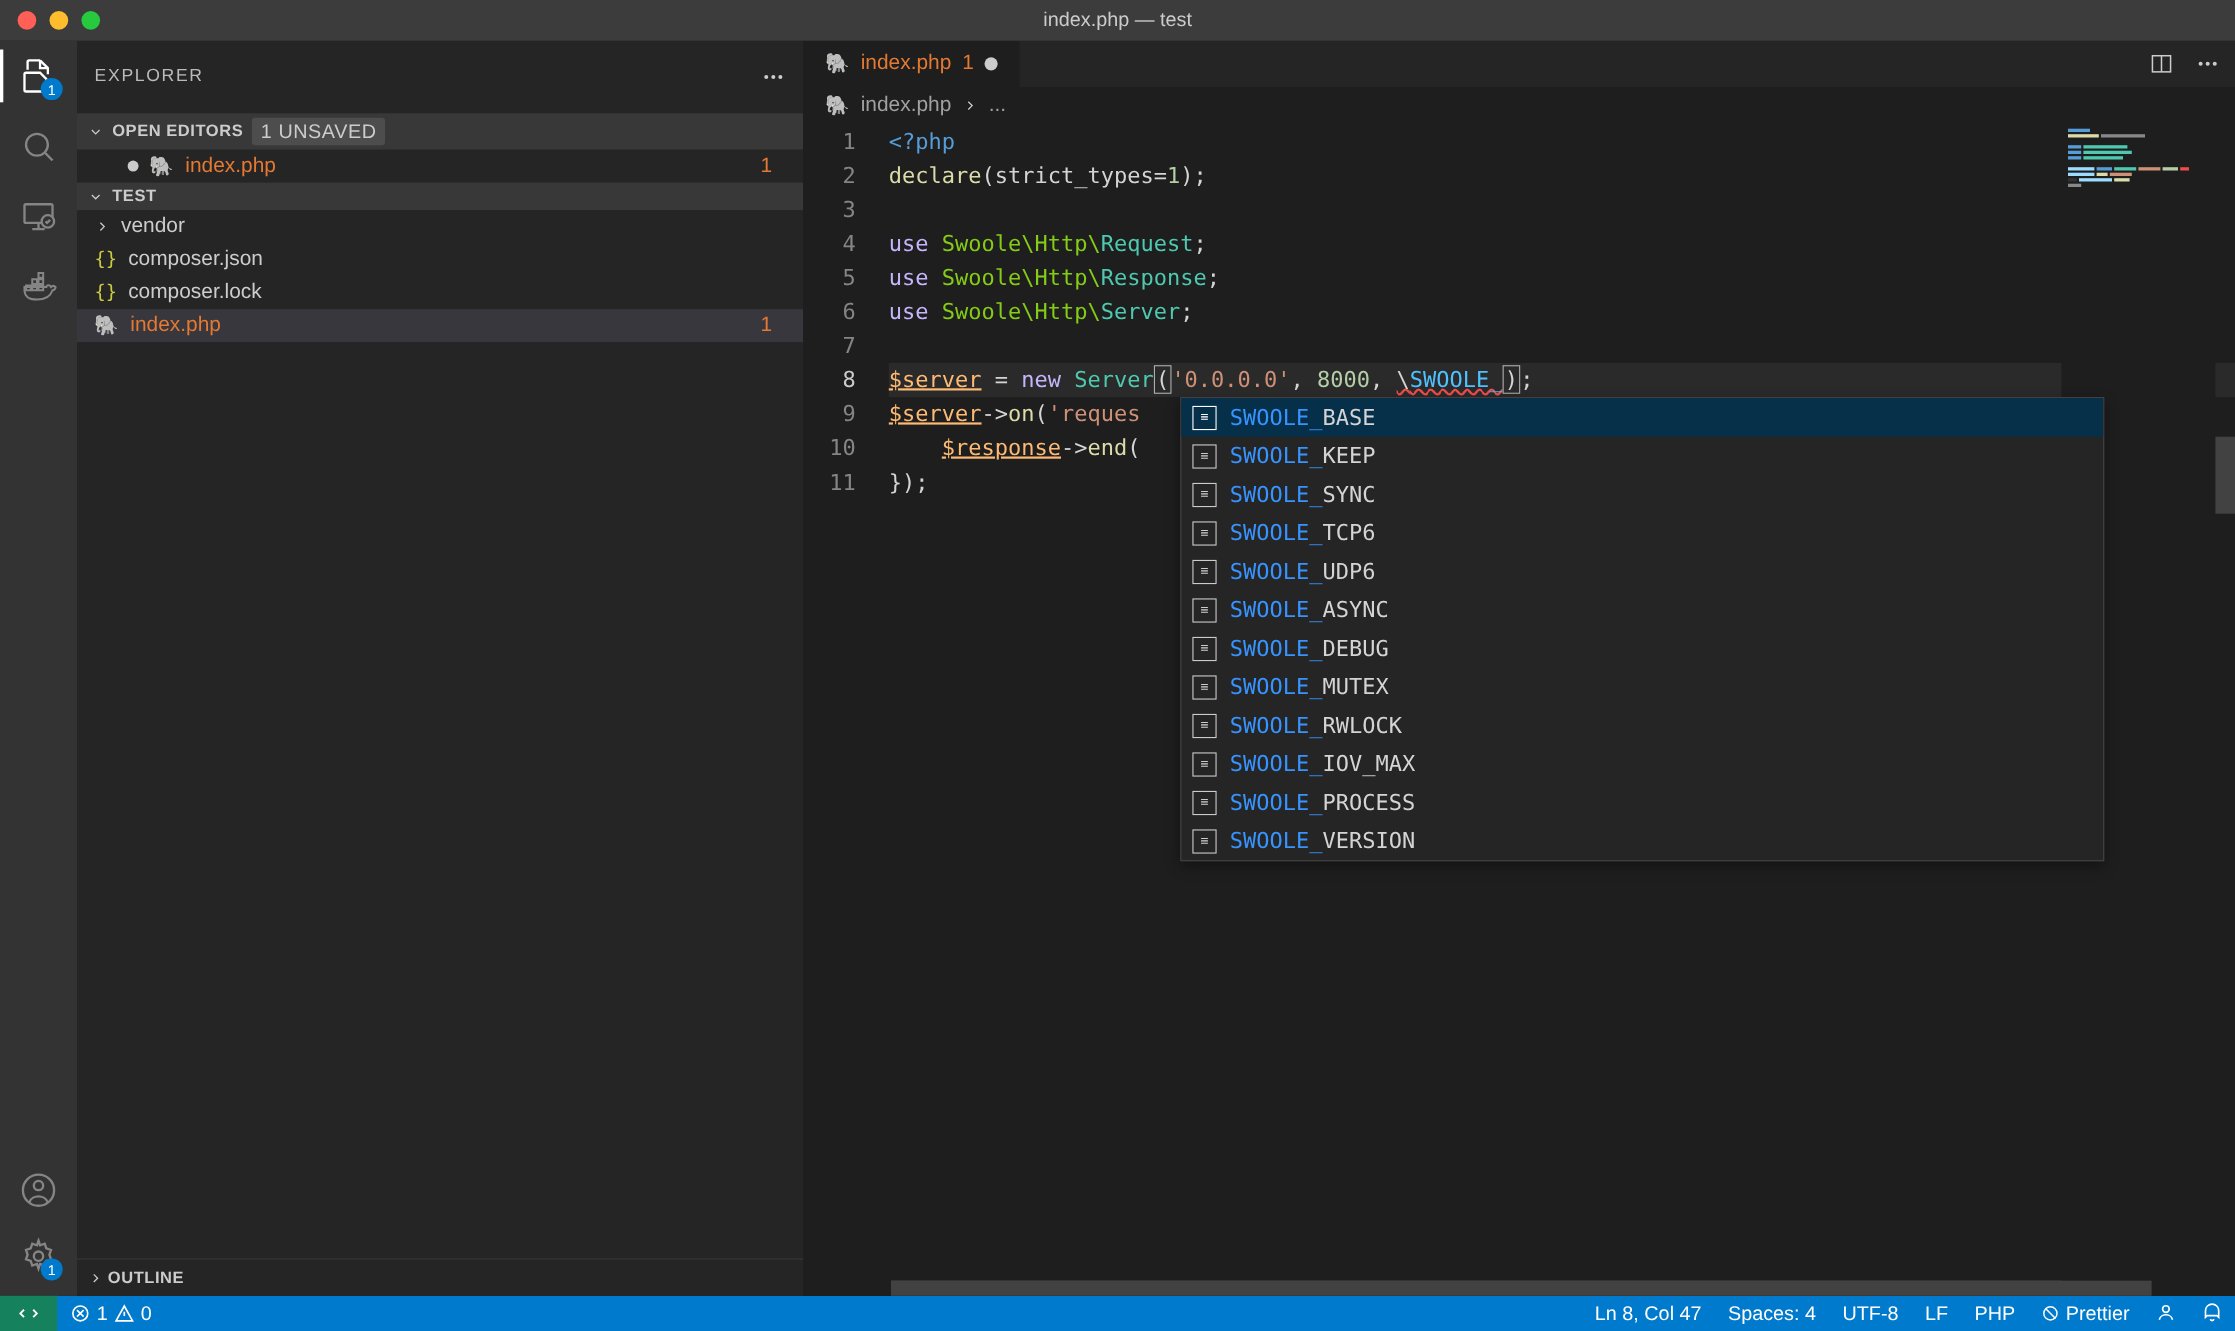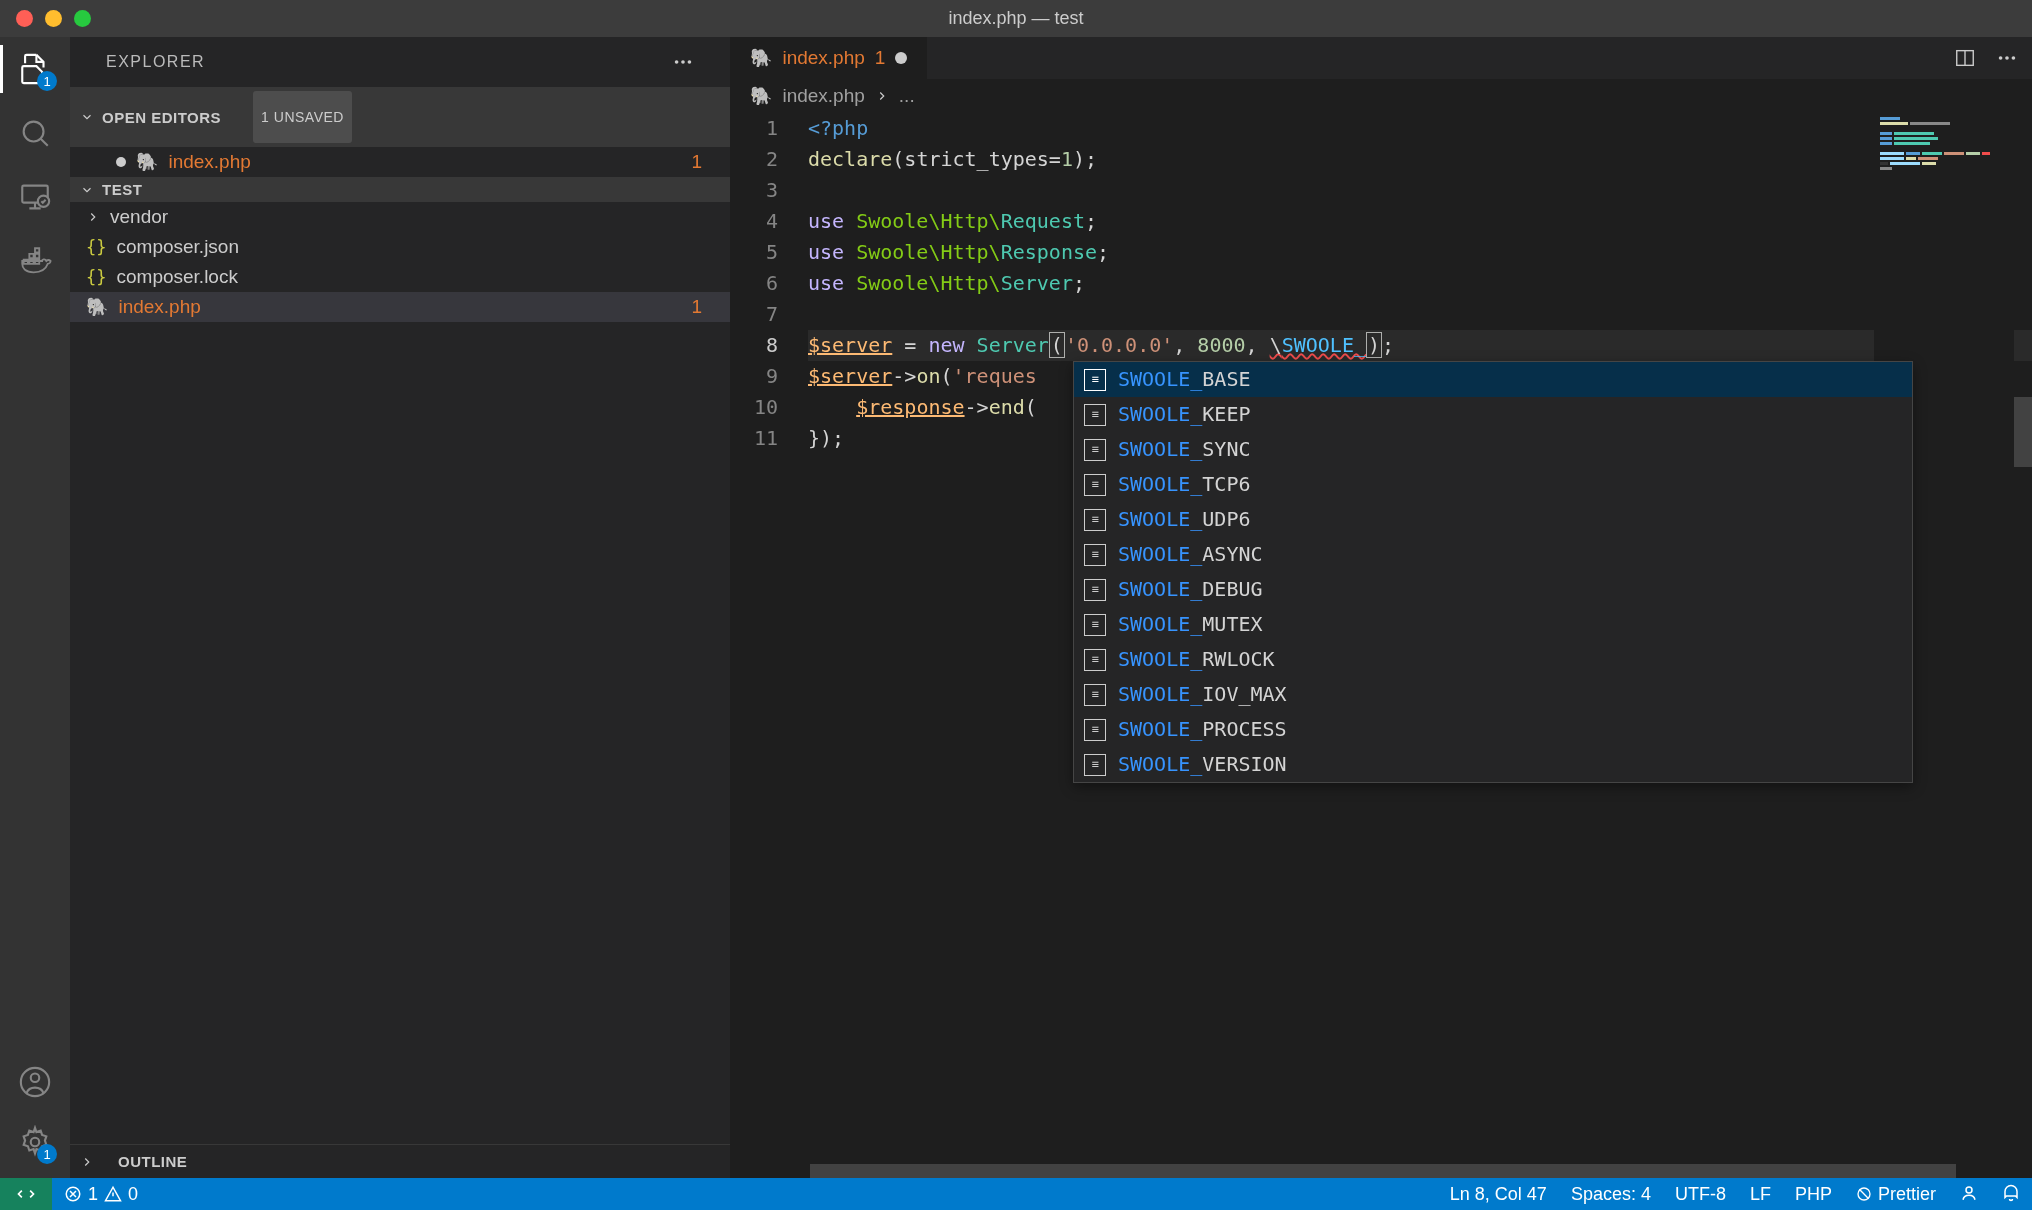--- a/index.html
+++ b/index.html
@@ -86,24 +86,24 @@
       gap: 24px;
       padding-bottom: 18px;
     }
     .sidebar {
       width: 660px;
       background: #252526;
       display: flex;
       flex-direction: column;
     }
     .sidebar-header {
-      height: 50px;
-      display: flex;
-      align-items: center;
-      padding: 0 36px;
+      height: 66px;
+      display: flex;
+      align-items: center;
+      padding: 0 16px;
       justify-content: space-between;
     }
     .sidebar-title {
       font-size: 16px;
       letter-spacing: 1.5px;
       color: #bbbbbb;
     }
     .sidebar-more { color: #cccccc; cursor: pointer; }
     .section-header {
       display: flex;
@@ -113,24 +113,23 @@
       background: #383838;
       font-size: 15px;
       letter-spacing: 0.5px;
       font-weight: 600;
       color: #cccccc;
       cursor: pointer;
     }
     .unsaved-badge {
       background: #4d4d4d;
       border-radius: 3px;
-      padding: 18px 8px;
-      font-size: 14px;
+      padding: 2px 8px;
+      font-size: 18px;
       font-weight: 400;
-      margin-left: 24px;
     }
     .open-editor-item {
       display: flex;
       align-items: center;
       padding: 4px 28px 4px 22px;
       gap: 10px;
       font-size: 19px;
     }
     .open-editor-item .dirty-dot {
       width: 10px;
@@ -151,21 +150,21 @@
     .elephant-icon { color: #a074c4; font-size: 18px; }
     .elephant-tab { color: #e8a07c; font-size: 18px; }
     .json-icon { color: #cbcb41; font-family: monospace; font-size: 17px; }
     .chevron { display: inline-block; color: #cccccc; }
     .file-name-warn { color: #e37933; }
     .file-count-warn { color: #e37933; margin-left: auto; }
     .outline-section {
       margin-top: auto;
       display: flex;
       align-items: center;
-      gap: 24px;
+      gap: 4px;
       padding: 8px 10px;
       background: #252526;
       font-size: 15px;
       letter-spacing: 0.5px;
       font-weight: 600;
       color: #cccccc;
       border-top: 1px solid #383838;
       cursor: pointer;
     }
     .editor-group {

